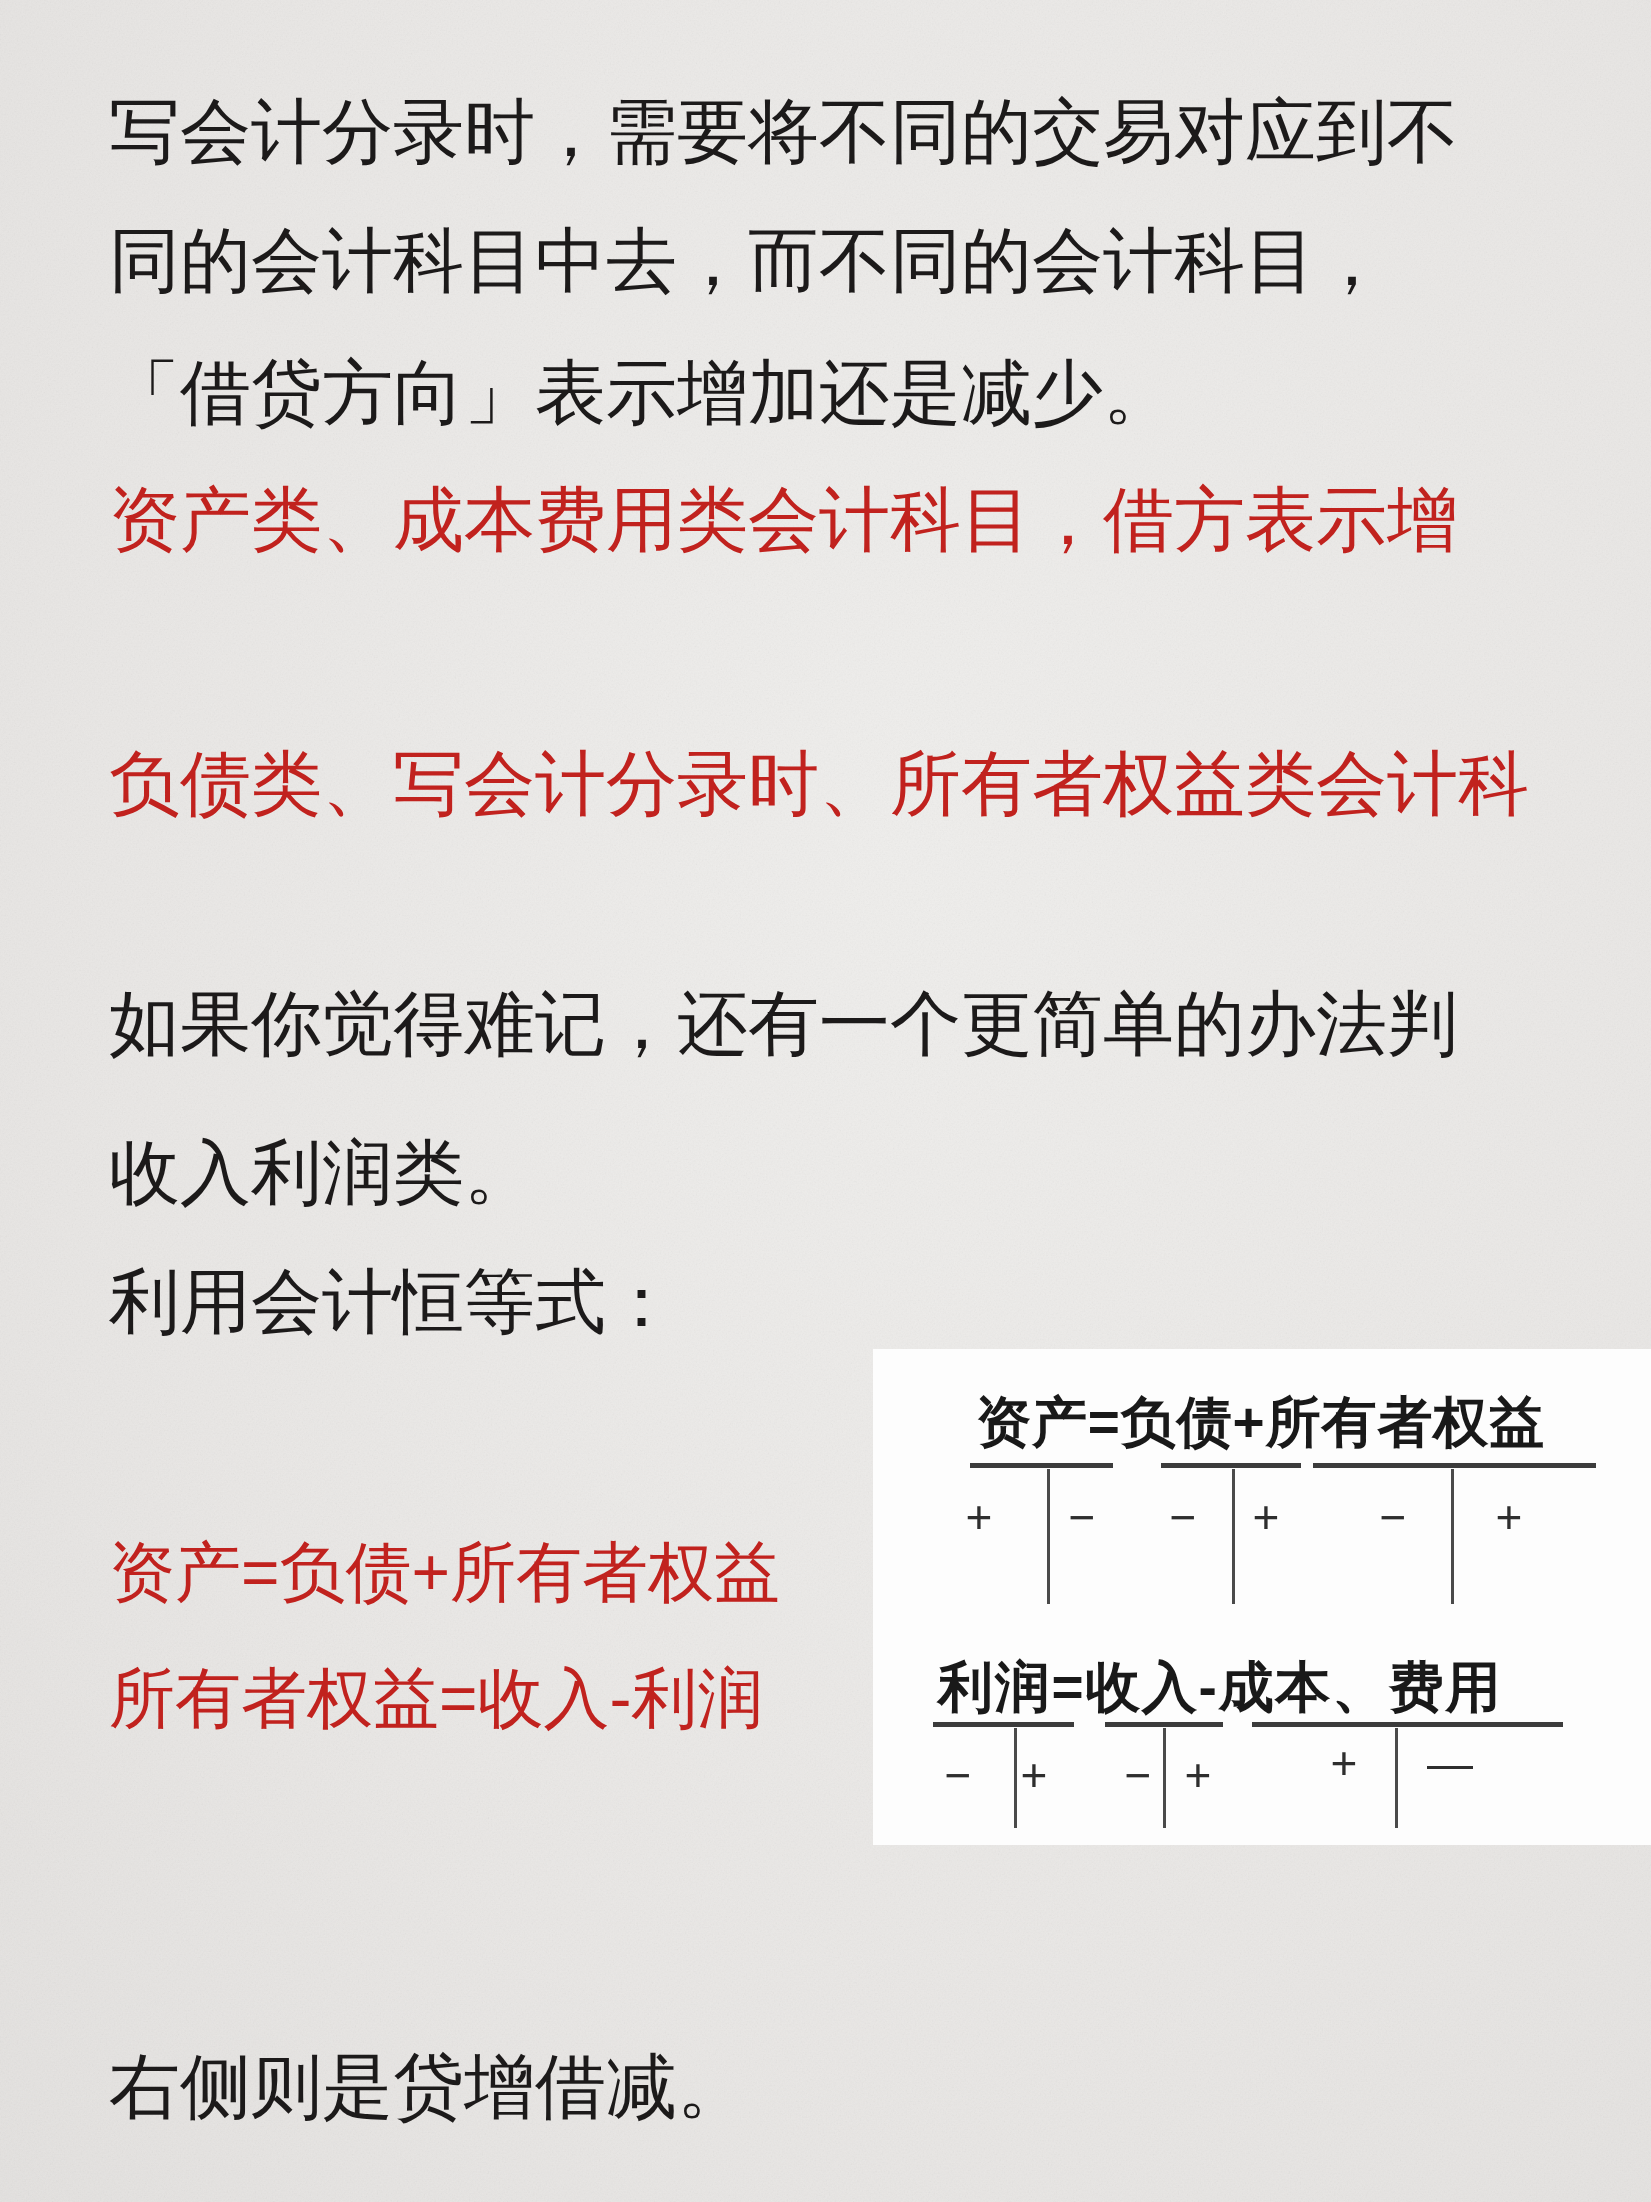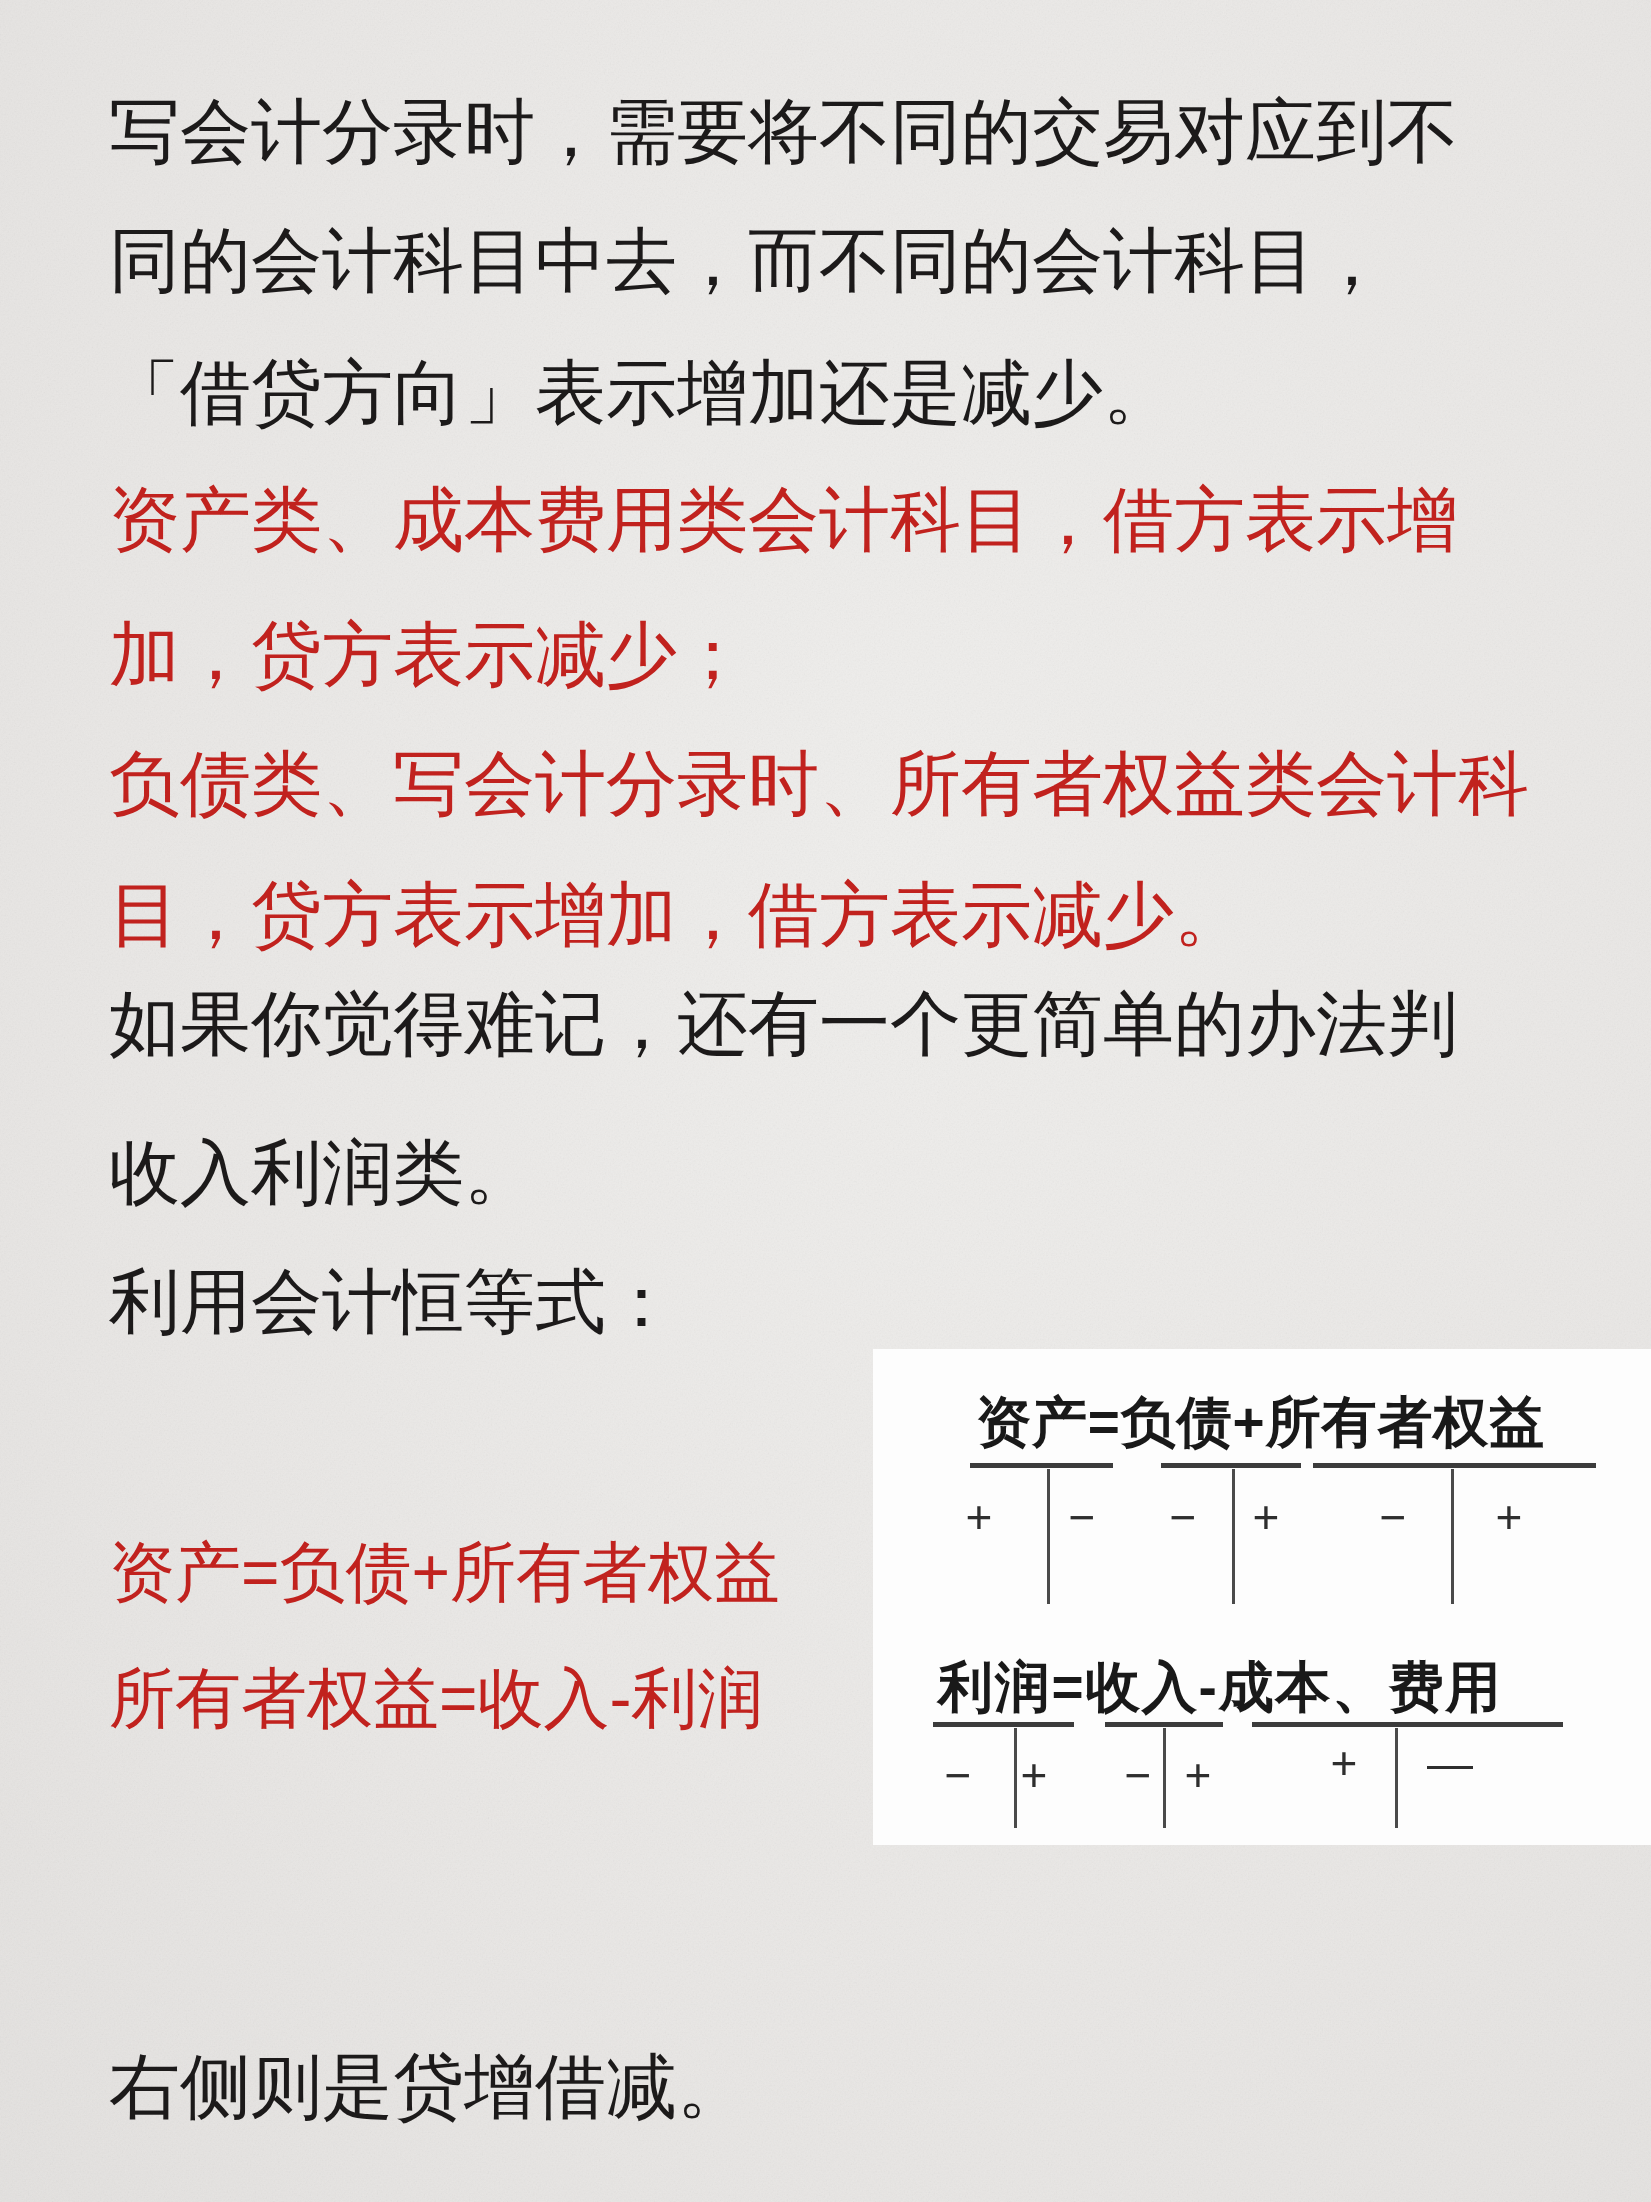--- a/index.html
+++ b/index.html
@@ -54,23 +54,21 @@
       <feColorMatrix type="saturate" values="0"></feColorMatrix>
     </filter>
     <rect width="1920" height="2560" filter="url(#paperNoise)"></rect>
   </svg>
 
   <div class="text-layer">
     <div class="text-line" style="top:96px">写会计分录时，需要将不同的交易对应到不</div>
     <div class="text-line" style="top:225px">同的会计科目中去，而不同的会计科目，</div>
     <div class="text-line" style="top:357px">「借贷方向」表示增加还是减少。</div>
     <div class="text-line red" style="top:484px">资产类、成本费用类会计科目，借方表示增</div>
-    <div class="text-line red" style="top:619px">加，贷方表示减少；</div>
     <div class="text-line red" style="top:748px">负债类、写会计分录时、所有者权益类会计科</div>
-    <div class="text-line red" style="top:879px">目，贷方表示增加，借方表示减少。</div>
     <div class="text-line" style="top:988px">如果你觉得难记，还有一个更简单的办法判</div>
     <div class="text-line" style="top:1137px">收入利润类。</div>
     <div class="text-line" style="top:1266px">利用会计恒等式：</div>
     <div class="text-line red eq" style="top:1539px">资产=负债+所有者权益</div>
     <div class="text-line red eq" style="top:1665px">所有者权益=收入-利润</div>
     <div class="text-line" style="top:2051px">右侧则是贷增借减。</div>
   </div>
 
   <div class="diagram-panel">
 

